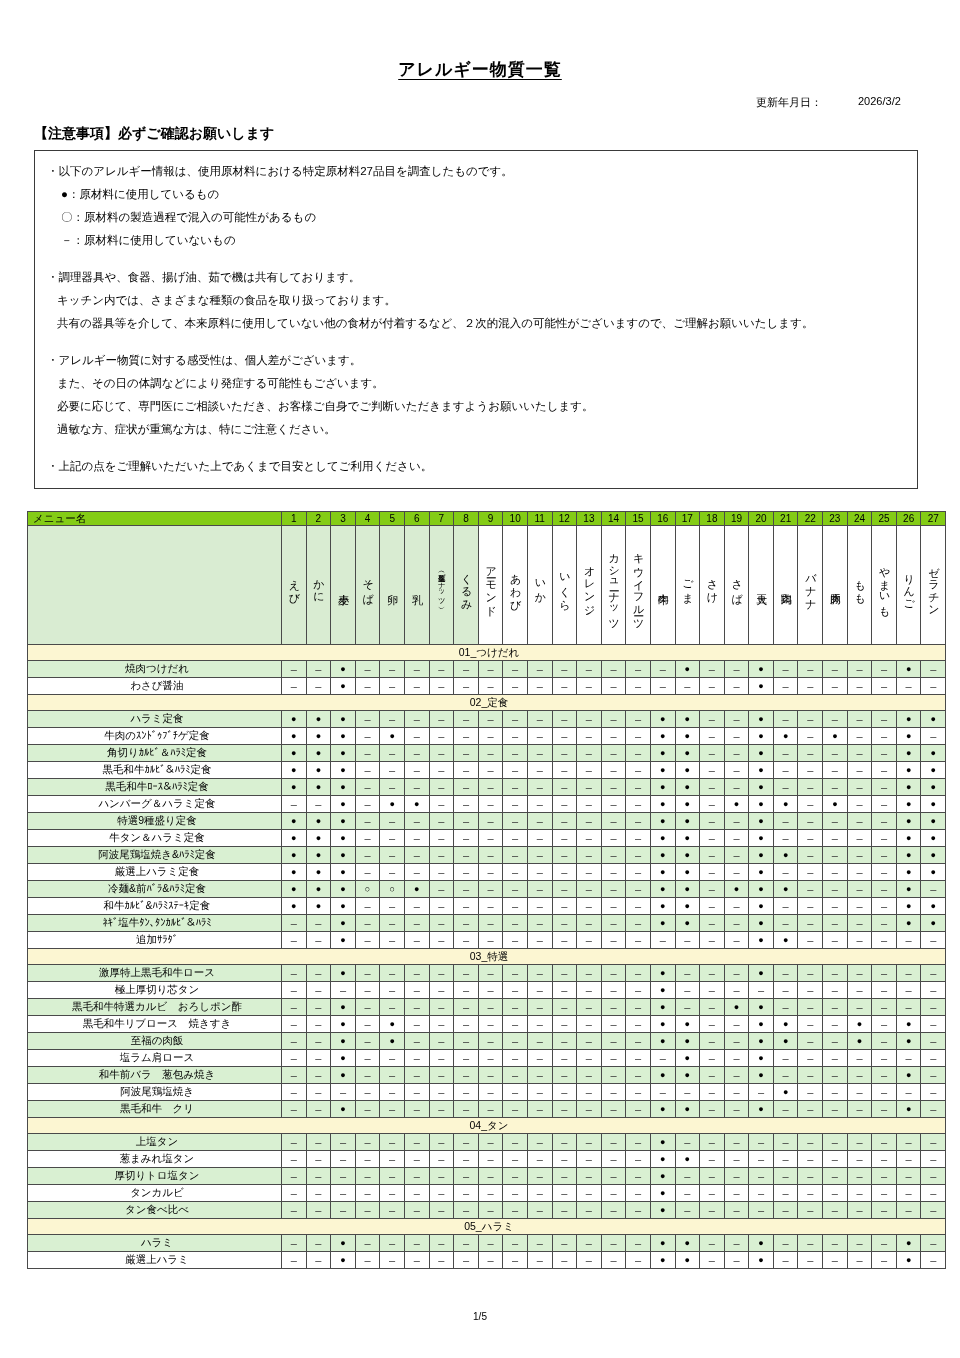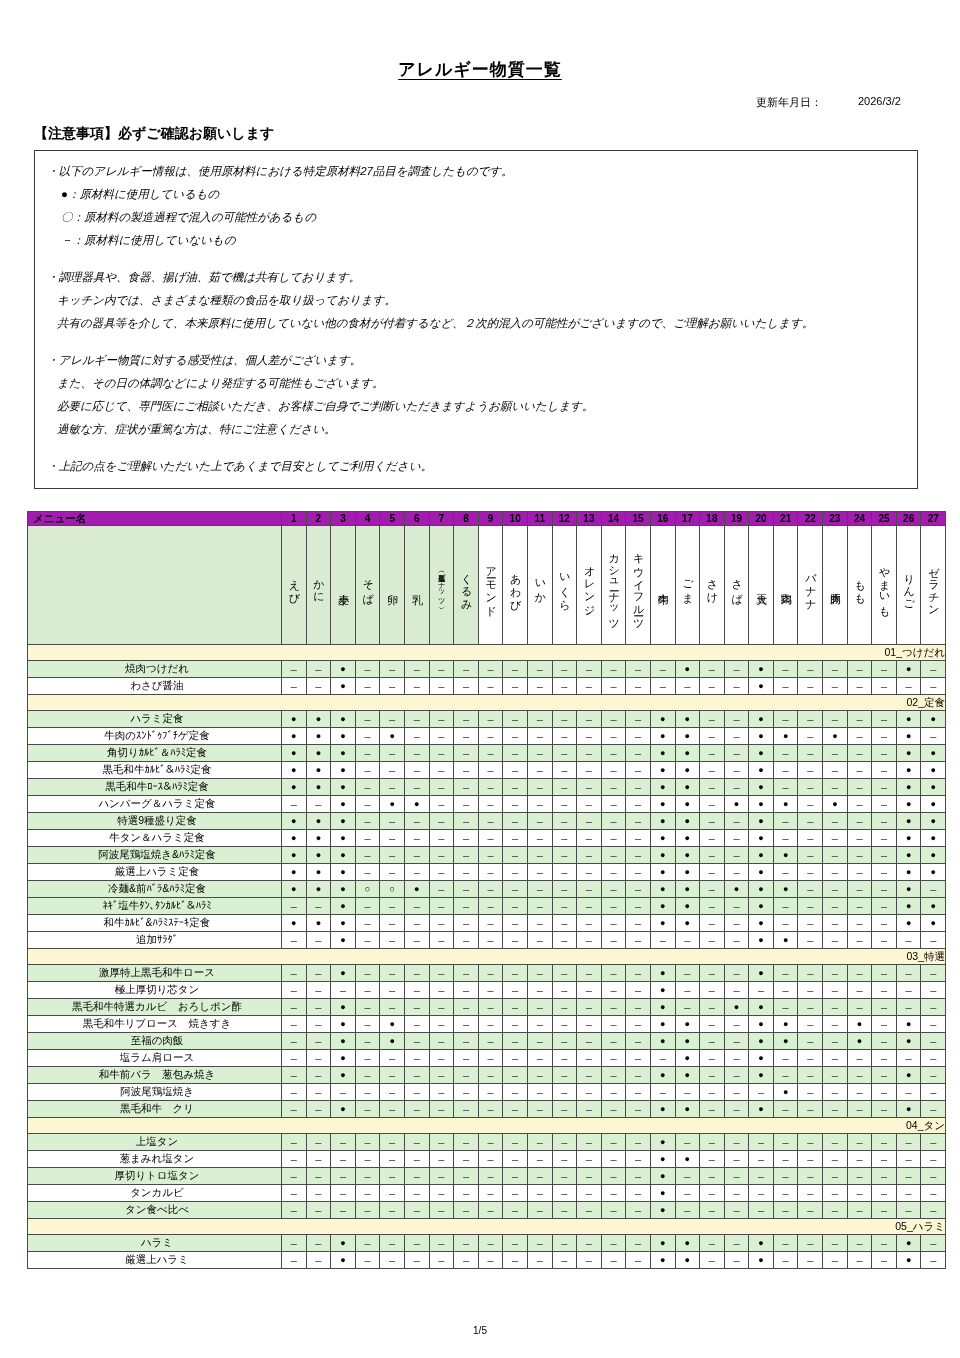--- a/index.html
+++ b/index.html
@@ -43,21 +43,20 @@
     font-size: 14px;
     font-weight: bold;
   }
   .notice-box {
     margin-top: 7px;
     margin-left: 12px;
     margin-right: 20px;
     border: 1px solid #3a3a3a;
     padding: 9px 12px 10px 12px;
     min-height: 300px;
-    font-style: italic;
   }
   .nline {
     font-size: 11.5px;
     line-height: 23px;
     white-space: pre;
   }
   .nline.ind1 { padding-left: 14px; }
   .nline.ind2 { padding-left: 10px; }
   .nline.gap  { height: 14px; line-height: 14px; }
 
@@ -74,24 +73,24 @@
     border: 1px solid #4a4a4a;
     padding: 0;
     text-align: center;
     vertical-align: middle;
   }
   col.name-col { width: 254px; }
   col.dat-col  { width: 24.6px; }
 
   
   tr.numrow th {
-    background: #a21caf;
+    background: #84cc16;
     height: 14px;
     font-size: 10px;
-    font-weight: bold;
+    font-weight: normal;
     line-height: 13px;
   }
   tr.numrow th.menu-h {
     text-align: left;
     padding-left: 5px;
     font-size: 10.5px;
   }
 
   
   tr.namerow th {
@@ -112,21 +111,21 @@
     height: 112px;
     display: flex;
     align-items: center;
     justify-content: center;
   }
   .vtext.tiny { font-size: 7.4px; letter-spacing: 0px; line-height: 1.05; }
 
   
   tr.section td {
     background: #fcf6d2;
-    text-align: right;
+    text-align: center;
     height: 16px;
     font-size: 10.5px;
     padding-left: 5px;
     font-weight: normal;
   }
 
   
   tr.datarow td { height: 16.4px; }
   tr.datarow td.mname {
     text-align: center;
@@ -139,21 +138,21 @@
   tr.datarow.plain td { background: #ffffff; }
 
   .mk { font-size: 11px; line-height: 15px; display: block; }
   .mk.filled::before { content: "\25CF"; font-size: 9px; }
   .mk.open::before   { content: "\25CB"; font-size: 9px; }
   .mk.dash::before   { content: "\2013"; font-size: 11px; color: #333; }
 
   
   .pagenum {
     position: absolute;
-    bottom: 22px; left: 0; right: 0;
+    bottom: 36px; left: 0; right: 0;
     text-align: center;
     font-size: 10px;
   }
 </style>
 </head>
 <body>
 
 <div class="page">
 
   <div class="doc-title">アレルギー物質一覧</div>
@@ -1422,111 +1421,111 @@
           <td>
             <span class="mk dash"></span>
           </td>
           <td>
             <span class="mk filled"></span>
           </td>
           <td>
             <span class="mk dash"></span>
           </td>
         </tr>
+        <tr class="datarow plain">
+          <td class="mname">和牛ｶﾙﾋﾞ&amp;ﾊﾗﾐｽﾃｰｷ定食</td>
+          <td>
+            <span class="mk filled"></span>
+          </td>
+          <td>
+            <span class="mk filled"></span>
+          </td>
+          <td>
+            <span class="mk filled"></span>
+          </td>
+          <td>
+            <span class="mk dash"></span>
+          </td>
+          <td>
+            <span class="mk dash"></span>
+          </td>
+          <td>
+            <span class="mk dash"></span>
+          </td>
+          <td>
+            <span class="mk dash"></span>
+          </td>
+          <td>
+            <span class="mk dash"></span>
+          </td>
+          <td>
+            <span class="mk dash"></span>
+          </td>
+          <td>
+            <span class="mk dash"></span>
+          </td>
+          <td>
+            <span class="mk dash"></span>
+          </td>
+          <td>
+            <span class="mk dash"></span>
+          </td>
+          <td>
+            <span class="mk dash"></span>
+          </td>
+          <td>
+            <span class="mk dash"></span>
+          </td>
+          <td>
+            <span class="mk dash"></span>
+          </td>
+          <td>
+            <span class="mk filled"></span>
+          </td>
+          <td>
+            <span class="mk filled"></span>
+          </td>
+          <td>
+            <span class="mk dash"></span>
+          </td>
+          <td>
+            <span class="mk dash"></span>
+          </td>
+          <td>
+            <span class="mk filled"></span>
+          </td>
+          <td>
+            <span class="mk dash"></span>
+          </td>
+          <td>
+            <span class="mk dash"></span>
+          </td>
+          <td>
+            <span class="mk dash"></span>
+          </td>
+          <td>
+            <span class="mk dash"></span>
+          </td>
+          <td>
+            <span class="mk dash"></span>
+          </td>
+          <td>
+            <span class="mk filled"></span>
+          </td>
+          <td>
+            <span class="mk filled"></span>
+          </td>
+        </tr>
         <tr class="datarow shade">
           <td class="mname">ﾈｷﾞ塩牛ﾀﾝ、ﾀﾝｶﾙﾋﾞ＆ﾊﾗﾐ</td>
           <td>
             <span class="mk dash"></span>
           </td>
           <td>
             <span class="mk dash"></span>
-          </td>
-          <td>
-            <span class="mk filled"></span>
-          </td>
-          <td>
-            <span class="mk dash"></span>
-          </td>
-          <td>
-            <span class="mk dash"></span>
-          </td>
-          <td>
-            <span class="mk dash"></span>
-          </td>
-          <td>
-            <span class="mk dash"></span>
-          </td>
-          <td>
-            <span class="mk dash"></span>
-          </td>
-          <td>
-            <span class="mk dash"></span>
-          </td>
-          <td>
-            <span class="mk dash"></span>
-          </td>
-          <td>
-            <span class="mk dash"></span>
-          </td>
-          <td>
-            <span class="mk dash"></span>
-          </td>
-          <td>
-            <span class="mk dash"></span>
-          </td>
-          <td>
-            <span class="mk dash"></span>
-          </td>
-          <td>
-            <span class="mk dash"></span>
-          </td>
-          <td>
-            <span class="mk filled"></span>
-          </td>
-          <td>
-            <span class="mk filled"></span>
-          </td>
-          <td>
-            <span class="mk dash"></span>
-          </td>
-          <td>
-            <span class="mk dash"></span>
-          </td>
-          <td>
-            <span class="mk filled"></span>
-          </td>
-          <td>
-            <span class="mk dash"></span>
-          </td>
-          <td>
-            <span class="mk dash"></span>
-          </td>
-          <td>
-            <span class="mk dash"></span>
-          </td>
-          <td>
-            <span class="mk dash"></span>
-          </td>
-          <td>
-            <span class="mk dash"></span>
-          </td>
-          <td>
-            <span class="mk filled"></span>
-          </td>
-          <td>
-            <span class="mk filled"></span>
-          </td>
-        </tr>
-        <tr class="datarow plain">
-          <td class="mname">和牛ｶﾙﾋﾞ&amp;ﾊﾗﾐｽﾃｰｷ定食</td>
-          <td>
-            <span class="mk filled"></span>
-          </td>
-          <td>
-            <span class="mk filled"></span>
           </td>
           <td>
             <span class="mk filled"></span>
           </td>
           <td>
             <span class="mk dash"></span>
           </td>
           <td>
             <span class="mk dash"></span>
           </td>

